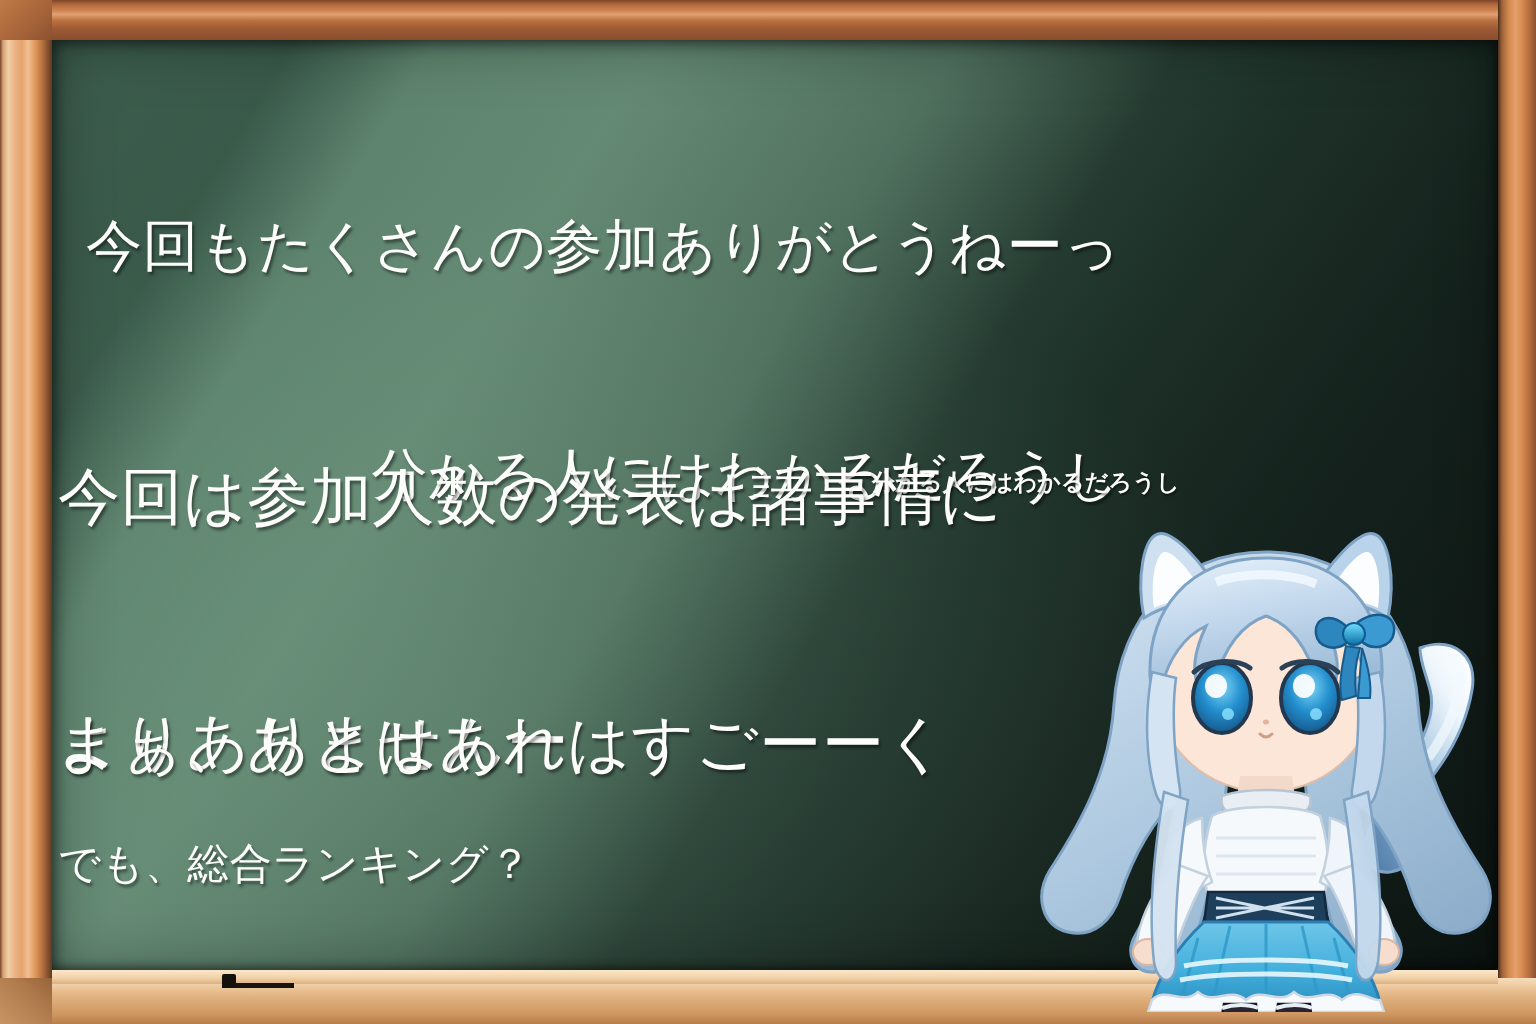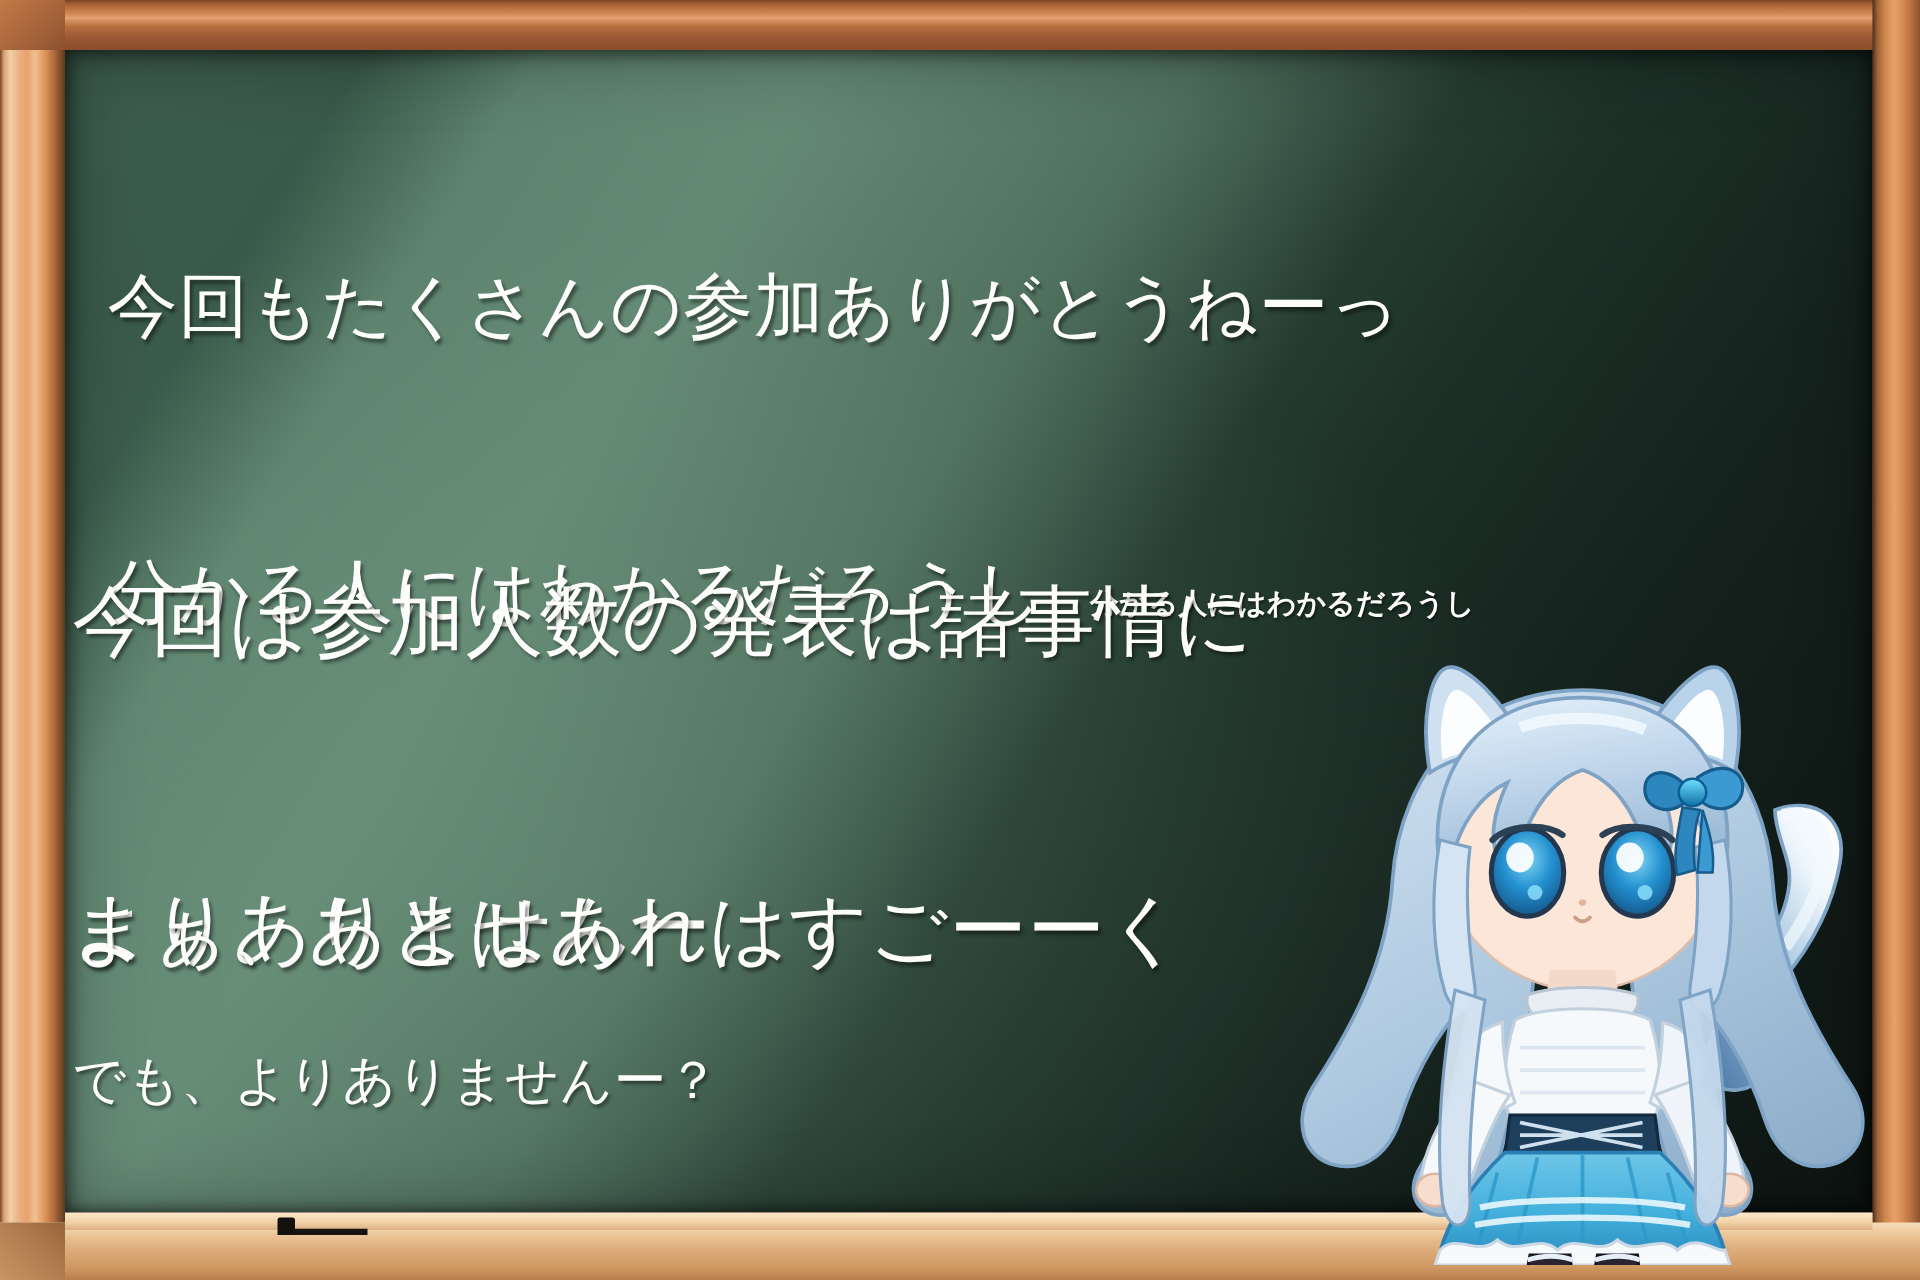--- a/index.html
+++ b/index.html
@@ -118,20 +118,21 @@
     color: #fdfdfb;
     text-shadow: 2px 3px 3px rgba(0,0,0,0.45);
     white-space: pre;
     letter-spacing: 0.01em;
   }
   .block-greeting {
     left: 86px; top: 56px;
     font-size: 56px;
     line-height: 1.36;
     font-weight: 400;
+    text-align: right;
   }
   .block-announce {
     left: 58px; top: 292px;
     font-size: 62px;
     line-height: 1.32;
     font-weight: 400;
   }
   .aside-note {
     left: 872px; top: 467px;
     font-size: 23px;
@@ -196,21 +197,21 @@
   </div>
 
   <div class="chalk block-excuse">
     <div>まぁ、あとはあれはすごーーく</div>
     <div>
       
     </div>
   </div>
 
   <div class="chalk block-detail">
-    <div>でも、よりありませんー？</div>
+    <div>でも、総合ランキング？</div>
     <div>はちゃんとありますーっ</div>
     
     
   </div>
 
   <div class="character">
     <svg viewBox="0 0 500 512" aria-hidden="true">
       <defs>
         <linearGradient id="hairG" x1="0" y1="0" x2="0.3" y2="1">
           <stop offset="0%" stop-color="#e6f1fa"></stop>

